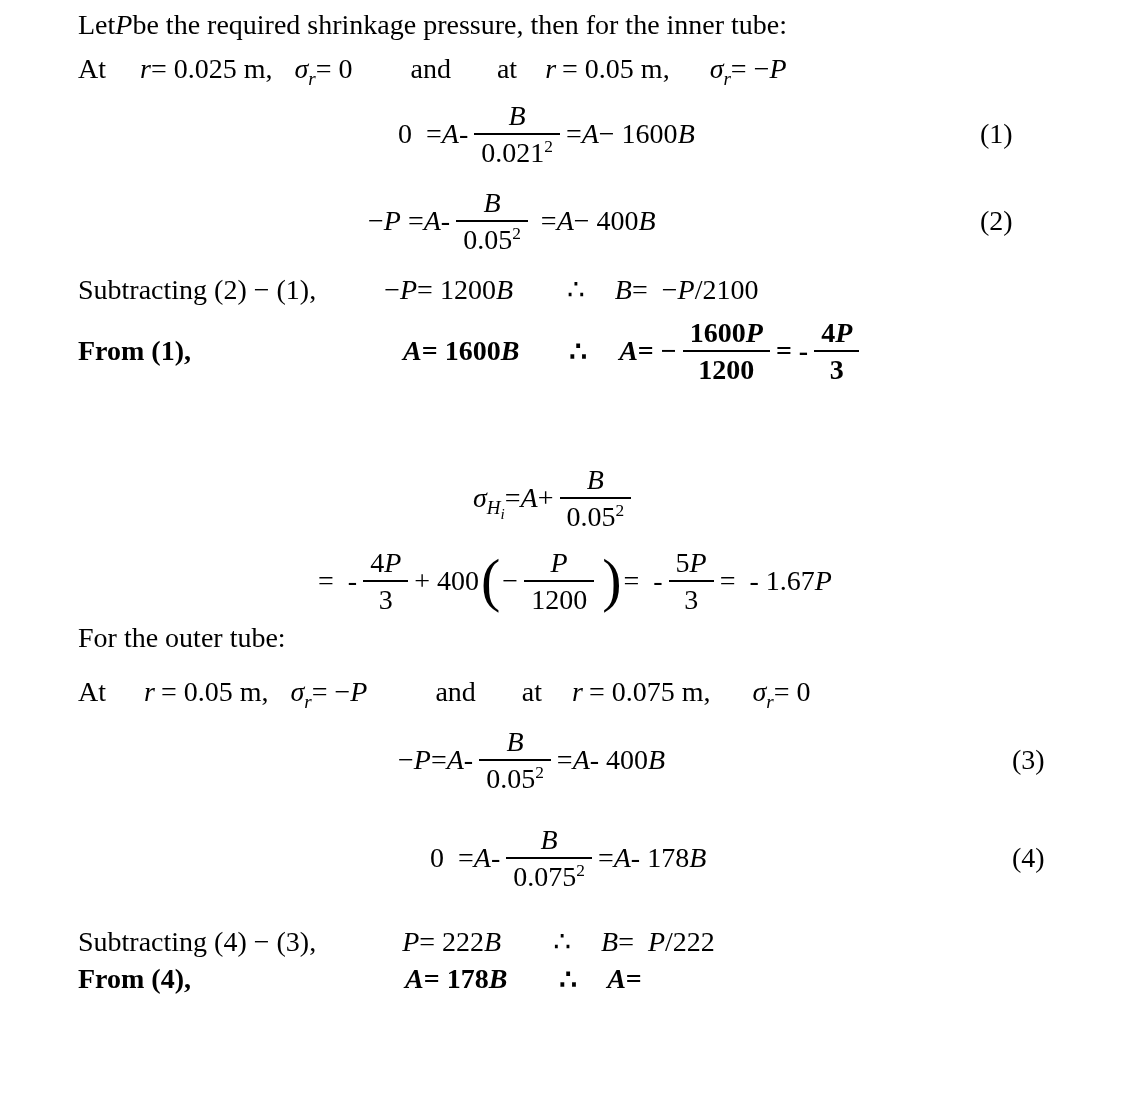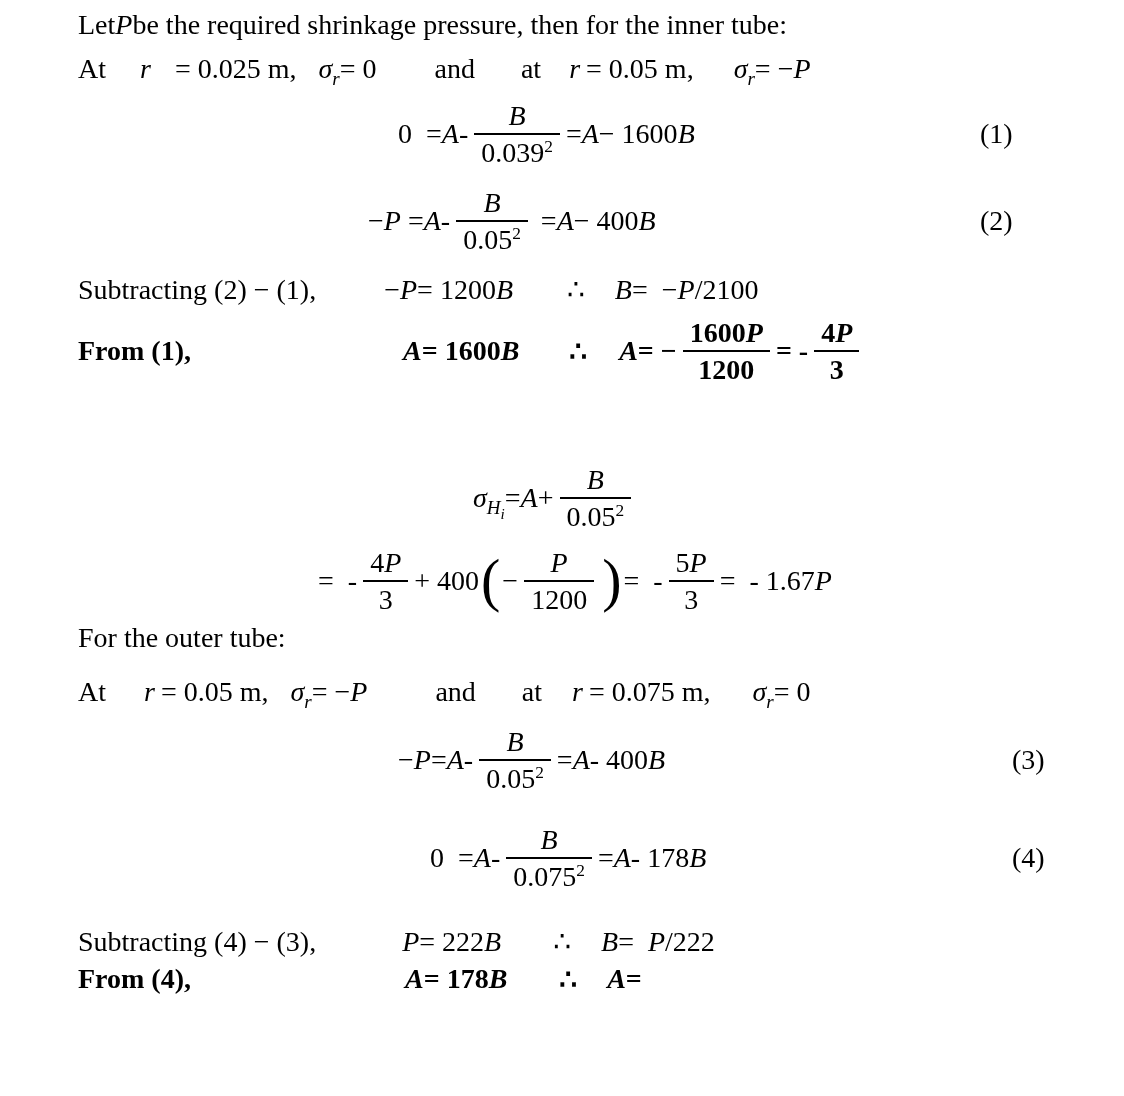--- a/index.html
+++ b/index.html
@@ -77,40 +77,40 @@
 
   <div class="trow" style="top:9px">
     <span class="rm">Let </span>
     <span class="it">P</span>
     <span class="rm"> be the required shrinkage pressure, then for the inner tube:</span>
   </div>
 
   <div class="trow" style="top:53px">
     <span class="rm">At</span>
     <span class="it" style="margin-left:34px">r</span>
-    <span class="rm" style="margin-left:24px"> =  0.025 m,</span>
+    <span class="rm" style="margin-left:0"> =  0.025 m,</span>
     <span class="it" style="margin-left:22px"><span>σ</span><sub class="it">r</sub></span>
     <span class="rm"> = 0</span>
     <span class="rm" style="margin-left:58px">and</span>
     <span class="rm" style="margin-left:46px">at</span>
     <span class="it" style="margin-left:28px">r</span>
     <span class="rm" style="margin-left:6px"> =  0.05 m,</span>
     <span class="it" style="margin-left:40px"><span>σ</span><sub class="it">r</sub></span>
     <span class="rm"> = − </span>
     <span class="it">P</span>
   </div>
 
   <div class="eqrow" style="top:93px;height:82px">
     <div class="eqbody" style="left:398px">
       <span class="rm">0 &nbsp;= </span>
       <span class="it">A</span>
       <span class="rm"> - </span>
       <span class="frac">
         <span class="fnum it">B</span>
-        <span class="fden rm"><span>0.039</span><sup>2</sup></span>
+        <span class="fden rm"><span>0.021</span><sup>2</sup></span>
       </span>
       <span class="rm"> = </span>
       <span class="it">A</span>
       <span class="rm"> − 1600</span>
       <span class="it">B</span>
     </div>
     <span class="eqnum rm" style="left:980px">(1)</span>
   </div>
 
   <div class="eqrow" style="top:180px;height:82px">

